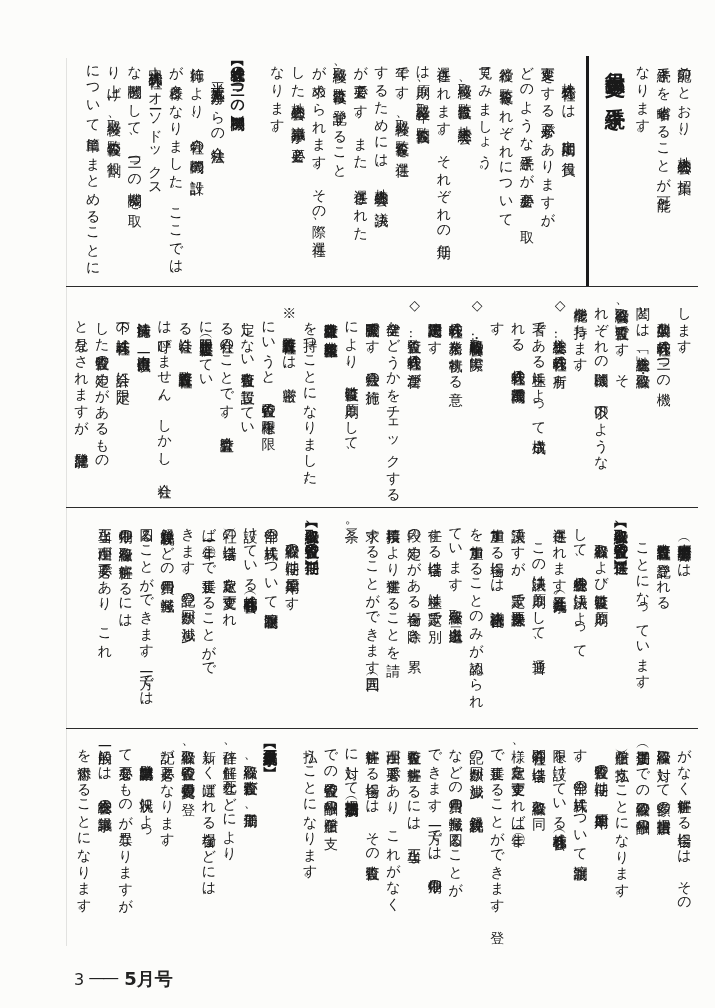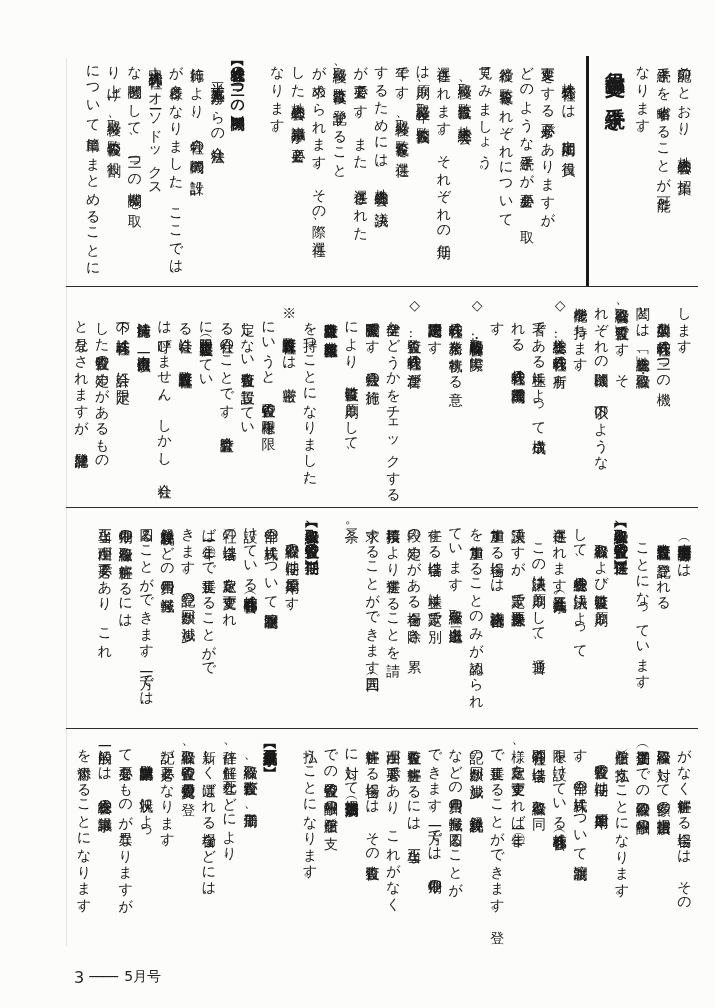--- a/index.html
+++ b/index.html
@@ -38,21 +38,21 @@
   .hrule1{top:286px;}
   .hrule2{top:507px;}
   .hrule3{top:728px;}
   .footer{
     position:absolute;left:74px;top:967px;
     font-family:"DejaVu Sans","Liberation Sans",sans-serif;
     font-size:15px;color:#222;display:flex;align-items:center;
   }
   .footer .num{font-size:16px;}
   .footer .dash{letter-spacing:-1px;margin:0 7px 2px 5px;font-size:15px;}
-  .footer .issue{font-size:14px;}
+  .footer .issue{font-size:18px;font-weight:bold;}
 </style>
 </head>
 <body>
 
 <div class="page">
   <div class="gutter-line"></div>
 
   <div class="band band1">
       <div class="col body">前記のとおり、株主総会の招集</div>
       <div class="col body">手続きを省略することが可能と</div>

